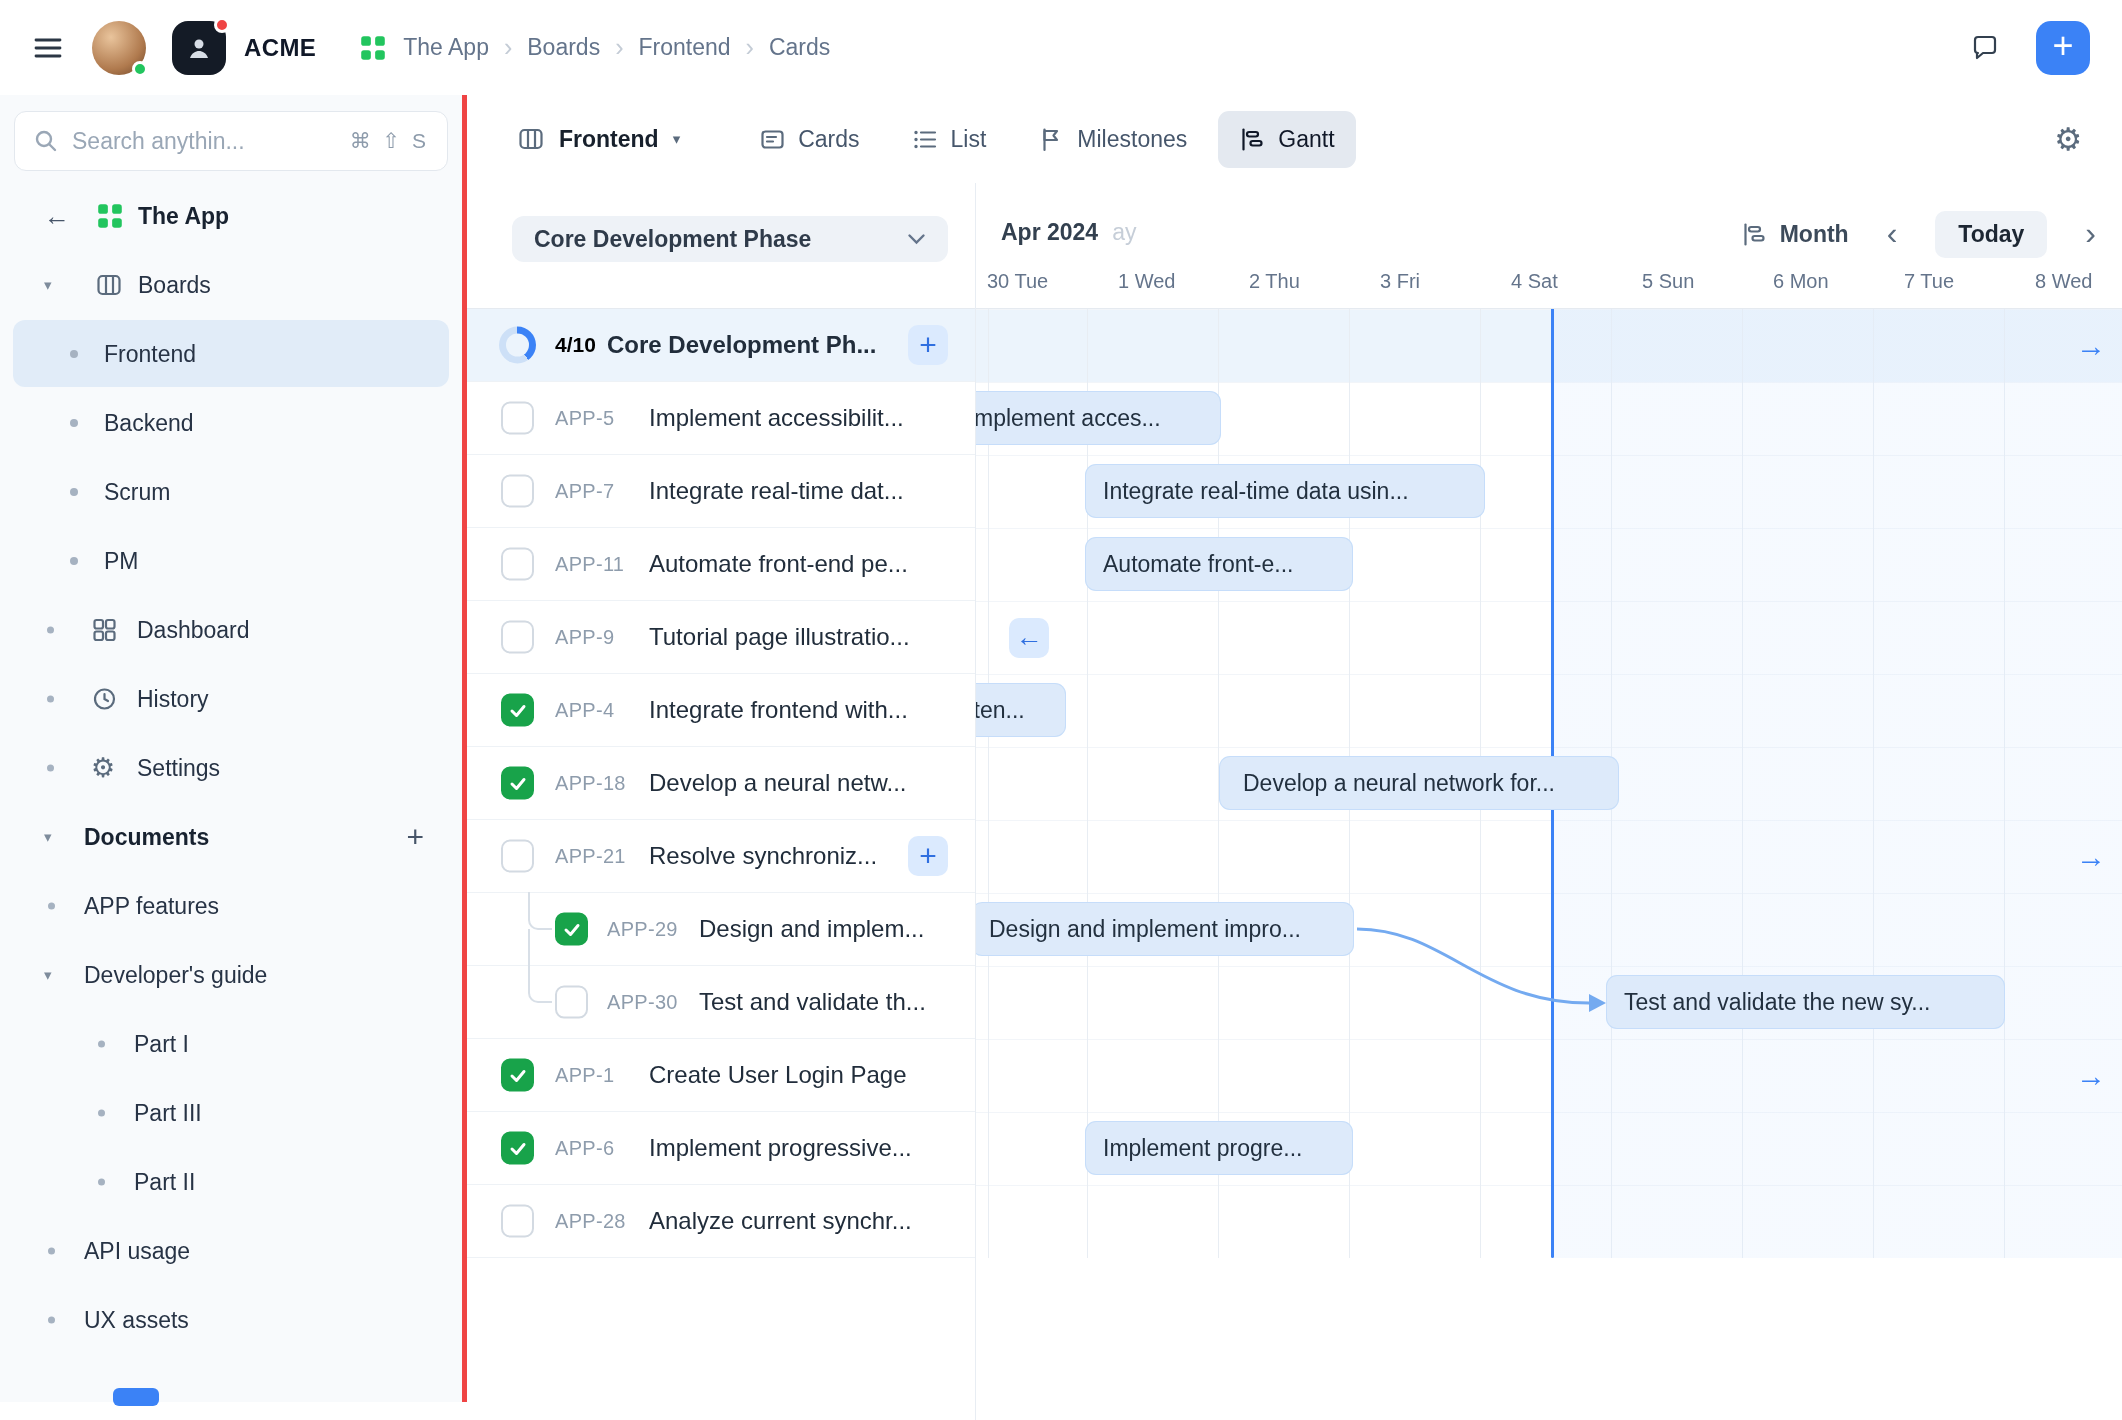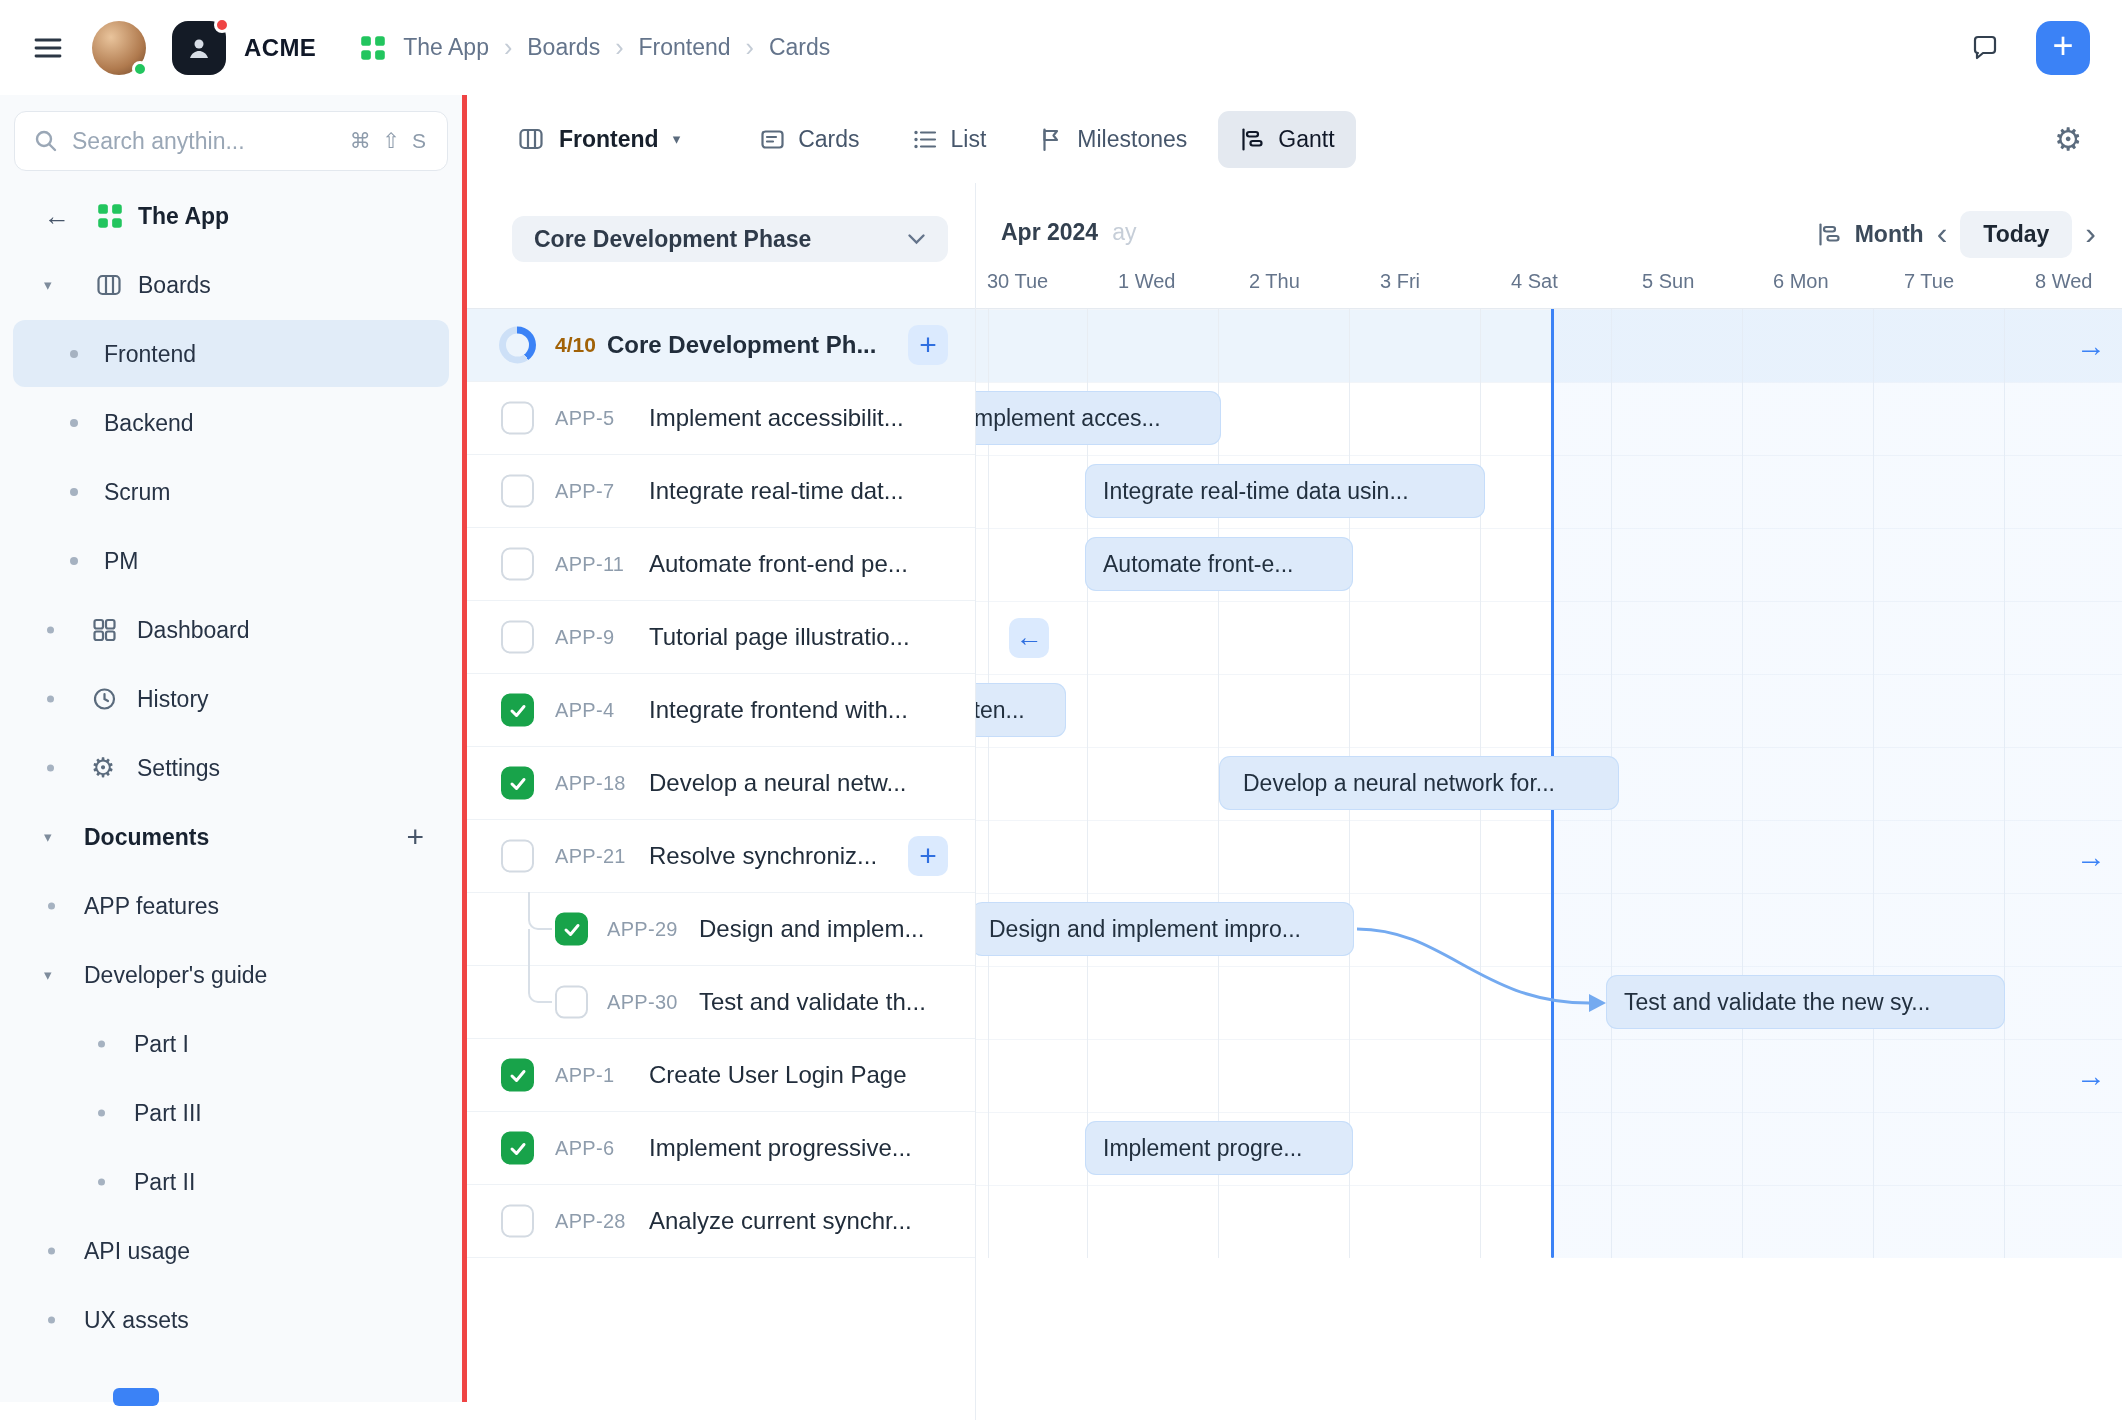--- a/index.html
+++ b/index.html
@@ -82,21 +82,21 @@
 
   
   .gantt{position:absolute;top:88px;left:0;right:0;bottom:0}
   .panel-divider{position:absolute;left:508px;top:0;bottom:0;width:1px;background:#e8edf3;z-index:4}
   .g-head{position:relative;height:126px;border-bottom:1px solid #e5eaf0}
   .group-sel{position:absolute;left:45px;top:33px;width:436px;height:46px;background:#eef2f7;border-radius:12px;
     display:flex;align-items:center;justify-content:space-between;padding:0 22px;font-size:23px;font-weight:600;color:#2f3b4a}
   .month-wrap{position:absolute;left:534px;top:36px;display:flex;align-items:baseline;gap:14px}
   .month{font-size:23px;font-weight:600;color:#33404f}
   .month-ghost{font-size:23px;color:#c6ced8}
-  .controls{position:absolute;right:26px;top:28px;display:flex;align-items:center;gap:13px}
+  .controls{position:absolute;right:26px;top:28px;display:flex;align-items:center;gap:38px}
   .ctrl-month{display:flex;align-items:center;gap:12px;font-size:23px;font-weight:600;color:#3c4a5a}
   .ctrl-month .icon{color:#5b6b7d}
   .chev{font-size:32px;color:#5b6b7d;line-height:1;padding-bottom:4px}
   .today-btn{height:47px;padding:0 23px;background:#eef2f7;border-radius:10px;font-size:23px;font-weight:600;color:#1d2733}
   .days{position:absolute;left:508px;right:0;bottom:10px;height:28px;overflow:hidden}
   .day-label{position:absolute;top:0;font-size:20px;font-weight:500;color:#64748b;white-space:nowrap}
 
   .g-body{position:absolute;top:126px;left:0;right:0;bottom:0;overflow:hidden}
   .grid{position:absolute;left:508px;right:0;top:0;height:949px;z-index:1;pointer-events:none;
     background:
@@ -106,21 +106,21 @@
     background-position:0 0,112px 0,0 0}
   .today-line{position:absolute;top:-5px;height:954px;width:3px;background:#3b82f6;z-index:1;border-radius:2px}
   .rows{position:absolute;top:0;left:0;right:0}
   .g-row{display:flex;height:73px}
   .g-left{position:relative;width:508px;flex:none;border-bottom:1px solid #eef2f6;background:transparent}
   .g-right{position:relative;flex:1;overflow:hidden}
   .g-row.group .g-left,.g-row.group .g-right{background:#ecf4fc}
   .ring{position:absolute;left:32px;top:50%;transform:translateY(-50%);width:37px;height:37px;border-radius:50%;
     background:conic-gradient(#3b82f6 0 144deg,#cde0f7 144deg 360deg)}
   .ring::after{content:"";position:absolute;inset:7px;border-radius:50%;background:#ecf4fc}
-  .frac{position:absolute;left:88px;top:50%;transform:translateY(-50%);font-size:21px;font-weight:600;color:#a16207}
+  .frac{position:absolute;left:88px;top:50%;transform:translateY(-50%);font-size:21px;font-weight:600;color:#000000}
   .gtitle{position:absolute;left:182px;top:50%;transform:translateY(-50%);font-size:24px;color:#212d3b;white-space:nowrap}
   .group .gtitle{left:140px;font-weight:600}
   .gid{position:absolute;left:88px;top:50%;transform:translateY(-50%);font-size:20px;font-weight:500;
     color:#8e9cac;letter-spacing:.3px;white-space:nowrap}
   .indent .gid{left:140px}
   .indent .gtitle{left:232px}
   .cb{position:absolute;left:34px;top:50%;transform:translateY(-50%);width:33px;height:33px;border-radius:9px;
     border:2px solid #d3dae2;background:#fff;display:flex;align-items:center;justify-content:center}
   .cb.checked{background:#18a34a;border-color:#18a34a}
   .indent .cb{left:88px}

